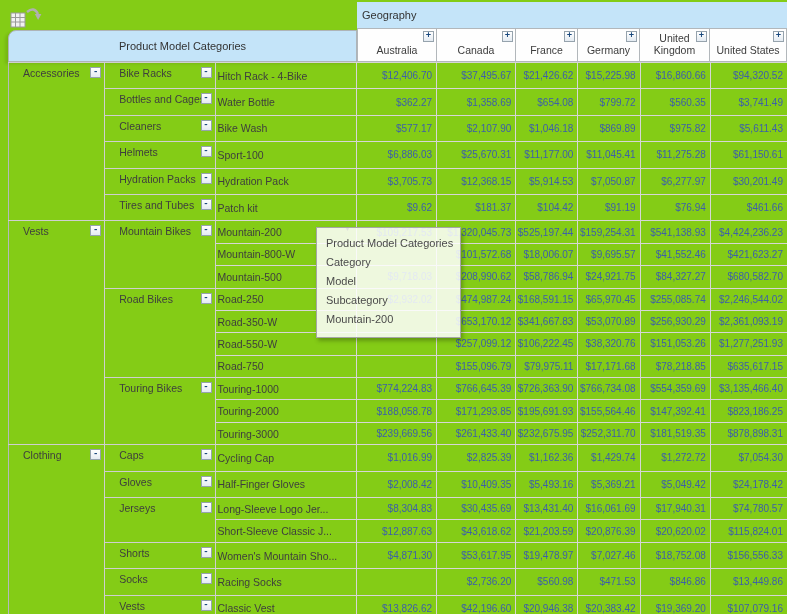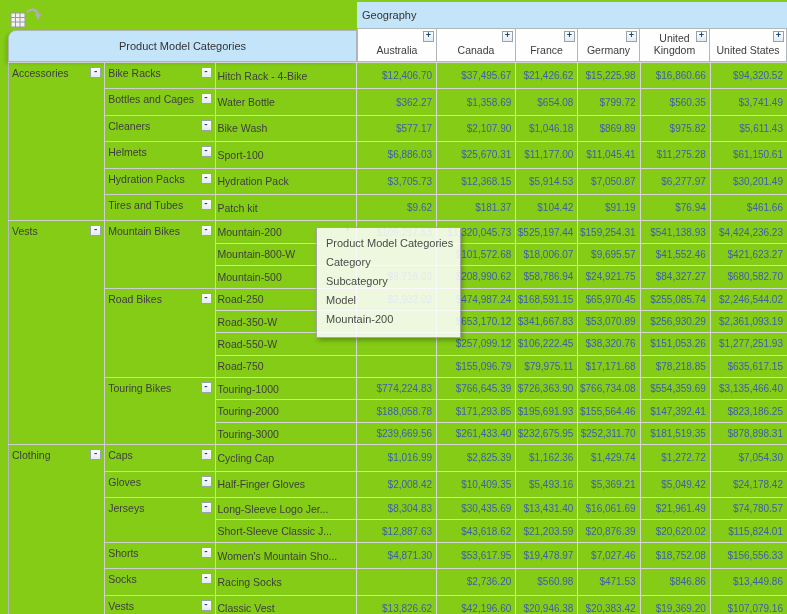--- a/index.html
+++ b/index.html
@@ -42,21 +42,21 @@
     box-shadow:-3px 2px 3px rgba(0,0,0,0.10);
   }
   
   #body-table-wrap { position:absolute; left:8px; top:62px; }
   table { border-collapse:collapse; table-layout:fixed; width:779px; }
   td {
     border:1px solid #d6d6d6; height:21.4px; overflow:hidden;
     white-space:nowrap; font-size:10.5px; color:#3e3e3e;
     vertical-align:middle;
   }
-  td.cat, td.sub { vertical-align:top; padding:4px 16px 0 3px; position:relative; border-color:#cfcfcf; }
+  td.cat, td.sub { vertical-align:top; padding:4px 16px 0 14px; position:relative; border-color:#cfcfcf; }
   td.cat .xbox, td.sub .xbox { position:absolute; top:4px; right:3px; }
   td.model { padding-left:2px; position:relative; }
   td.first-col { border-left-color:#b4babe; }
   td.val {
     text-align:right; padding-right:4px; font-size:10px; color:#3d60a8;
   }
   .ddarrow {
     position:absolute; right:5px; top:4px; font-size:7px; color:#222; cursor:pointer;
   }
   
@@ -304,21 +304,21 @@
             <td class="val">$5,049.42</td>
             <td class="val">$24,178.42</td>
           </tr>
           <tr>
             <td class="sub" rowspan="2"><span>Jerseys</span><span class="xbox">-</span></td>
             <td class="model"><span>Long-Sleeve Logo Jer...</span></td>
             <td class="val">$8,304.83</td>
             <td class="val">$30,435.69</td>
             <td class="val">$13,431.40</td>
             <td class="val">$16,061.69</td>
-            <td class="val">$21,961.49</td>
+            <td class="val">$17,940.31</td>
             <td class="val">$74,780.57</td>
           </tr>
           <tr>
             <td class="model"><span>Short-Sleeve Classic J...</span></td>
             <td class="val">$12,887.63</td>
             <td class="val">$43,618.62</td>
             <td class="val">$21,203.59</td>
             <td class="val">$20,876.39</td>
             <td class="val">$20,620.02</td>
             <td class="val">$115,824.01</td>
@@ -353,18 +353,18 @@
             <td class="val">$19,369.20</td>
             <td class="val">$107,079.16</td>
           </tr>
         </tbody>
       </table>
   </div>
 
   <div id="tooltip">
       <div>Product Model Categories</div>
       <div>Category</div>
+      <div>Model</div>
       <div>Subcategory</div>
-      <div>Model</div>
       <div>Mountain-200</div>
     </div>
 
 </div>
 
 </body></html>

